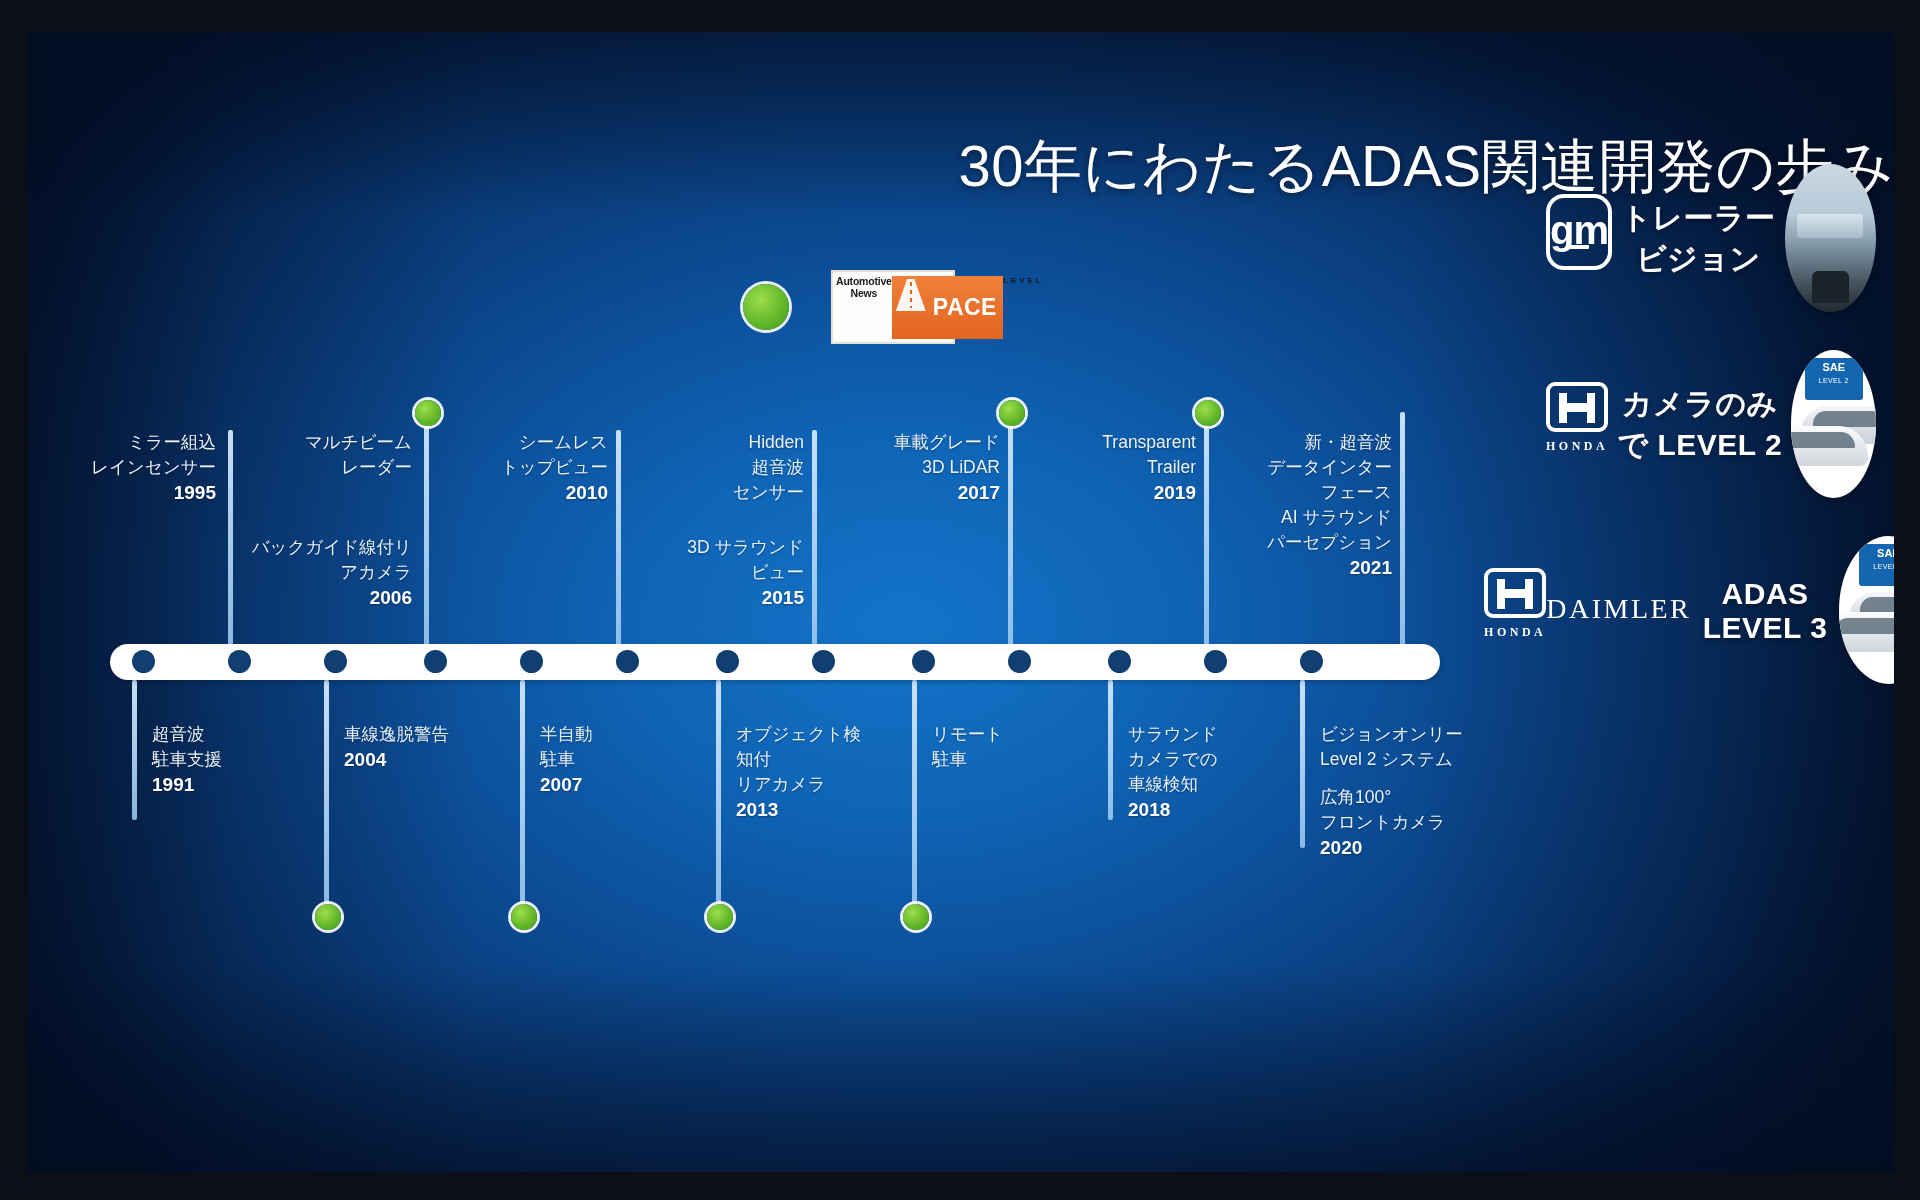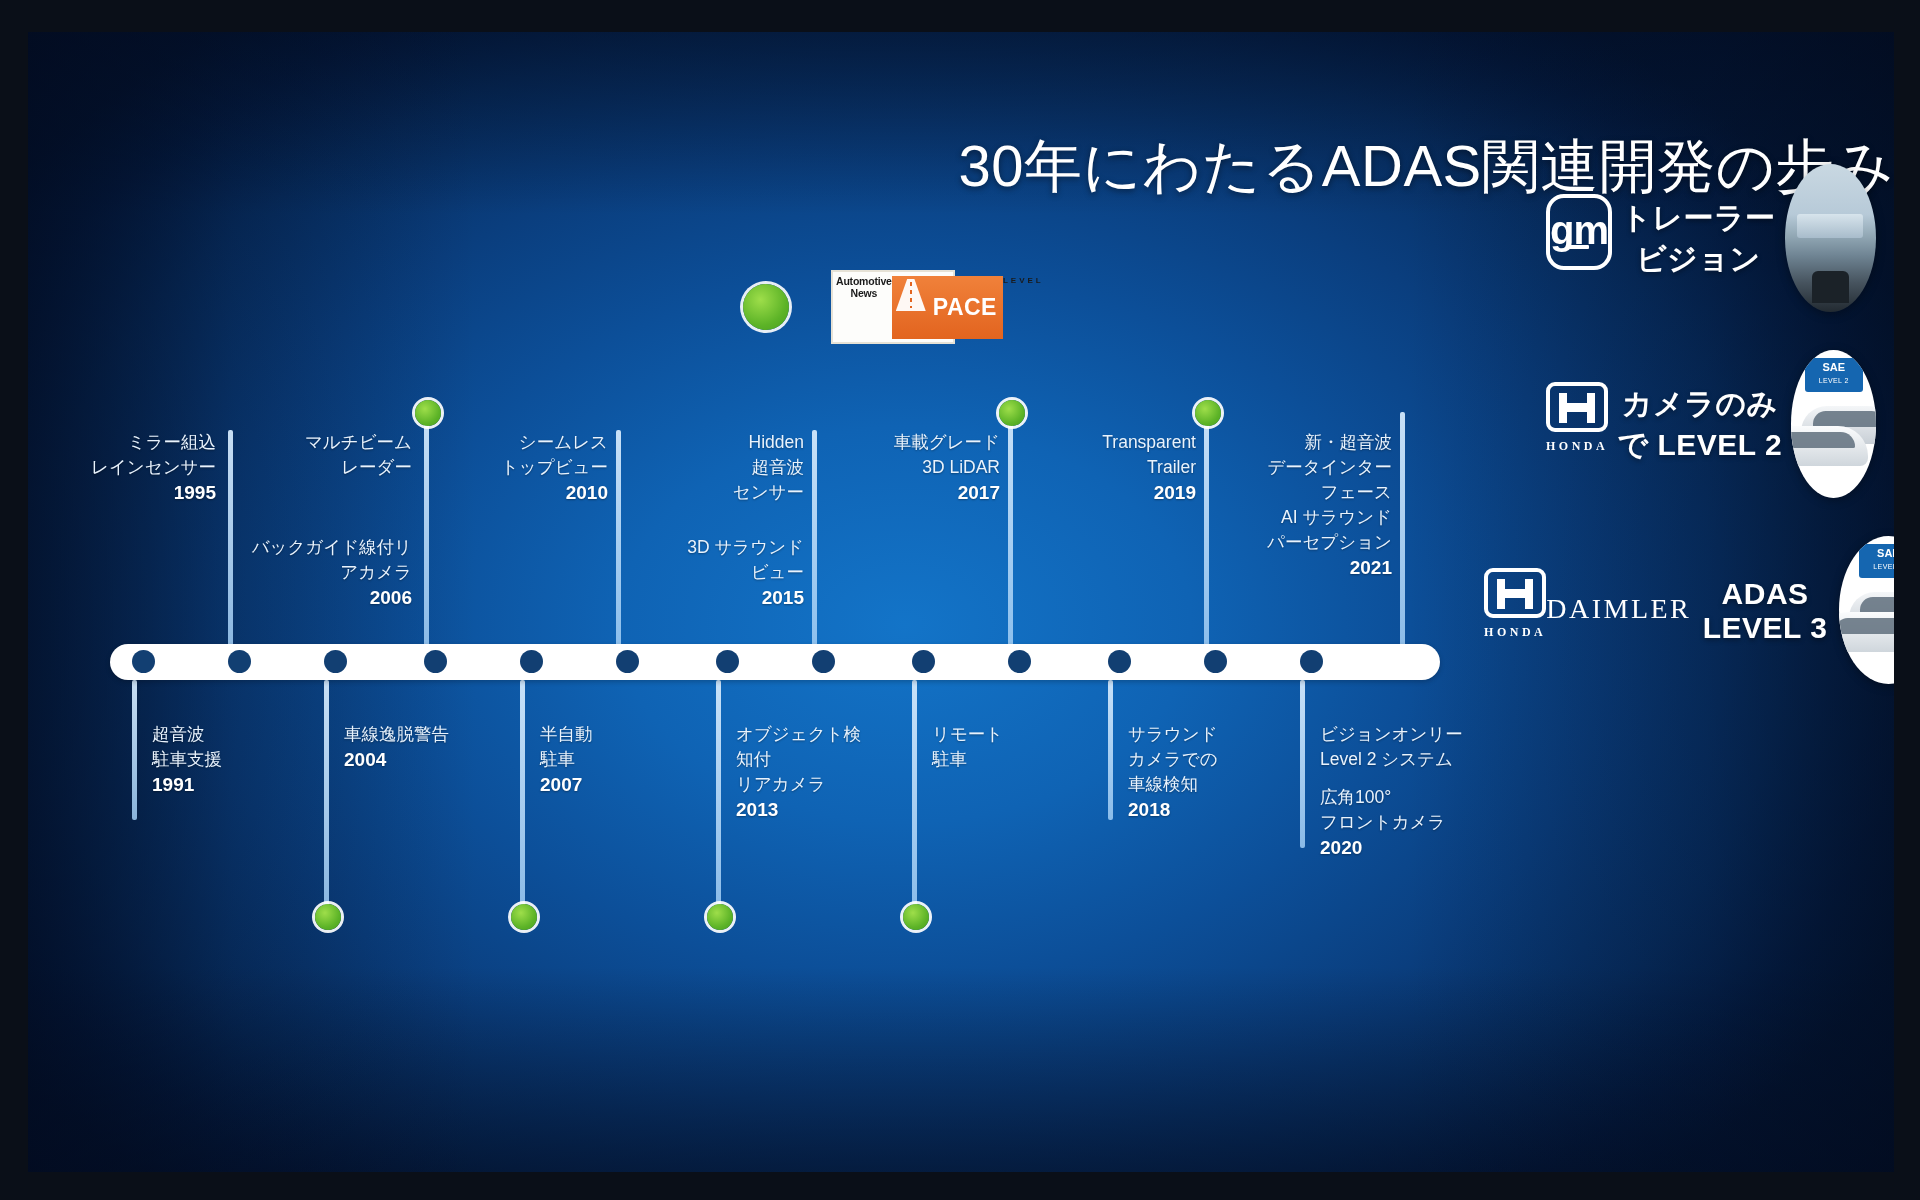--- a/index.html
+++ b/index.html
@@ -142,21 +142,21 @@
     content:""; position:absolute; left:14%; top:34%; width:72%; height:16%;
     background: linear-gradient(180deg,#d7e4ec,#a8bccb); border-radius: 3px;
   }
   .photo.trailer::after {
     content:""; position:absolute; left:30%; bottom:6%; width:40%; height:22%;
     background: #1b2228; border-radius: 6px 6px 0 0;
   }
   .photo.cars { background:#ffffff; }
   .photo.cars .sae {
     position:absolute; left:50%; transform:translateX(-50%); top: 8px;
-    width: 58px; height: 34px; background:#1566b0; border-radius:3px;
+    width: 58px; height: 42px; background:#1566b0; border-radius:3px;
     color:#fff; font-size:11px; font-weight:700; text-align:center; line-height:13px;
     padding-top:3px;
   }
   .photo.cars .sae em { display:block; font-style:normal; font-size:7px; font-weight:400; letter-spacing:.4px; }
   .photo.cars .car1, .photo.cars .car2 {
     position:absolute; background: linear-gradient(180deg,#f4f6f8,#c8cfd6);
     border-radius: 26px 30px 8px 8px;
   }
   .photo.cars .car1 { left: 10px; top: 56px; width: 96px; height: 38px; }
   .photo.cars .car2 { right: 8px; top: 76px; width: 108px; height: 40px;

